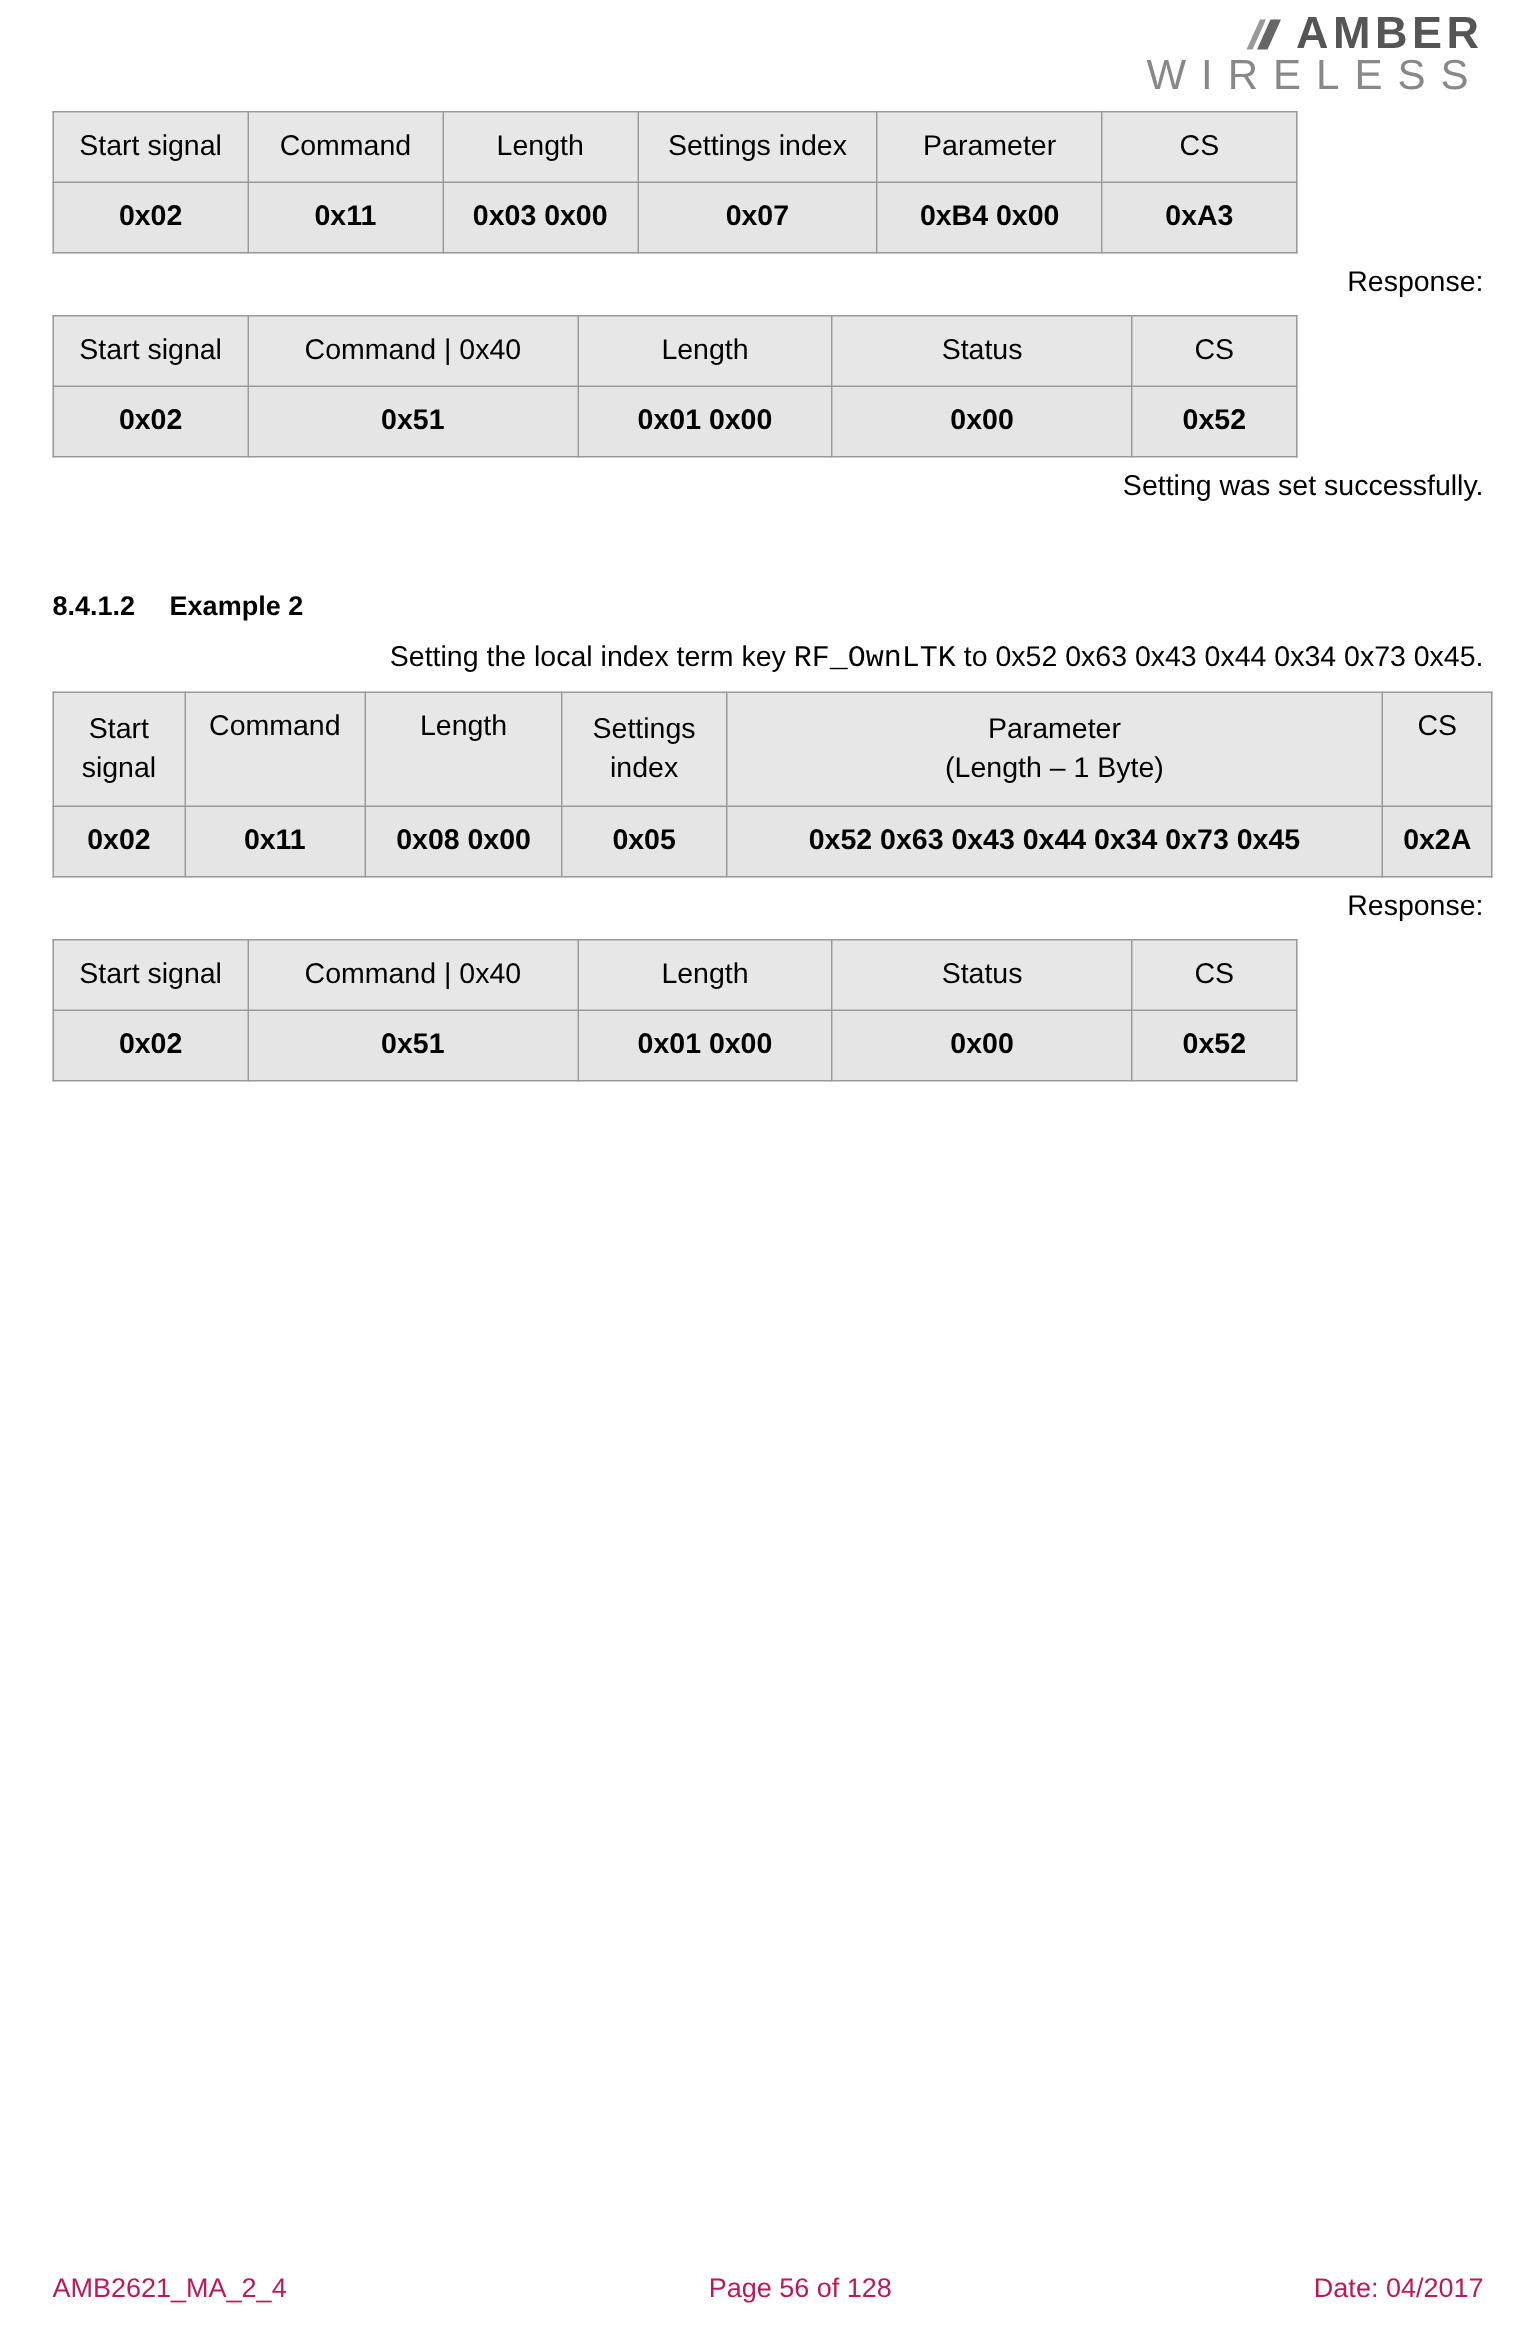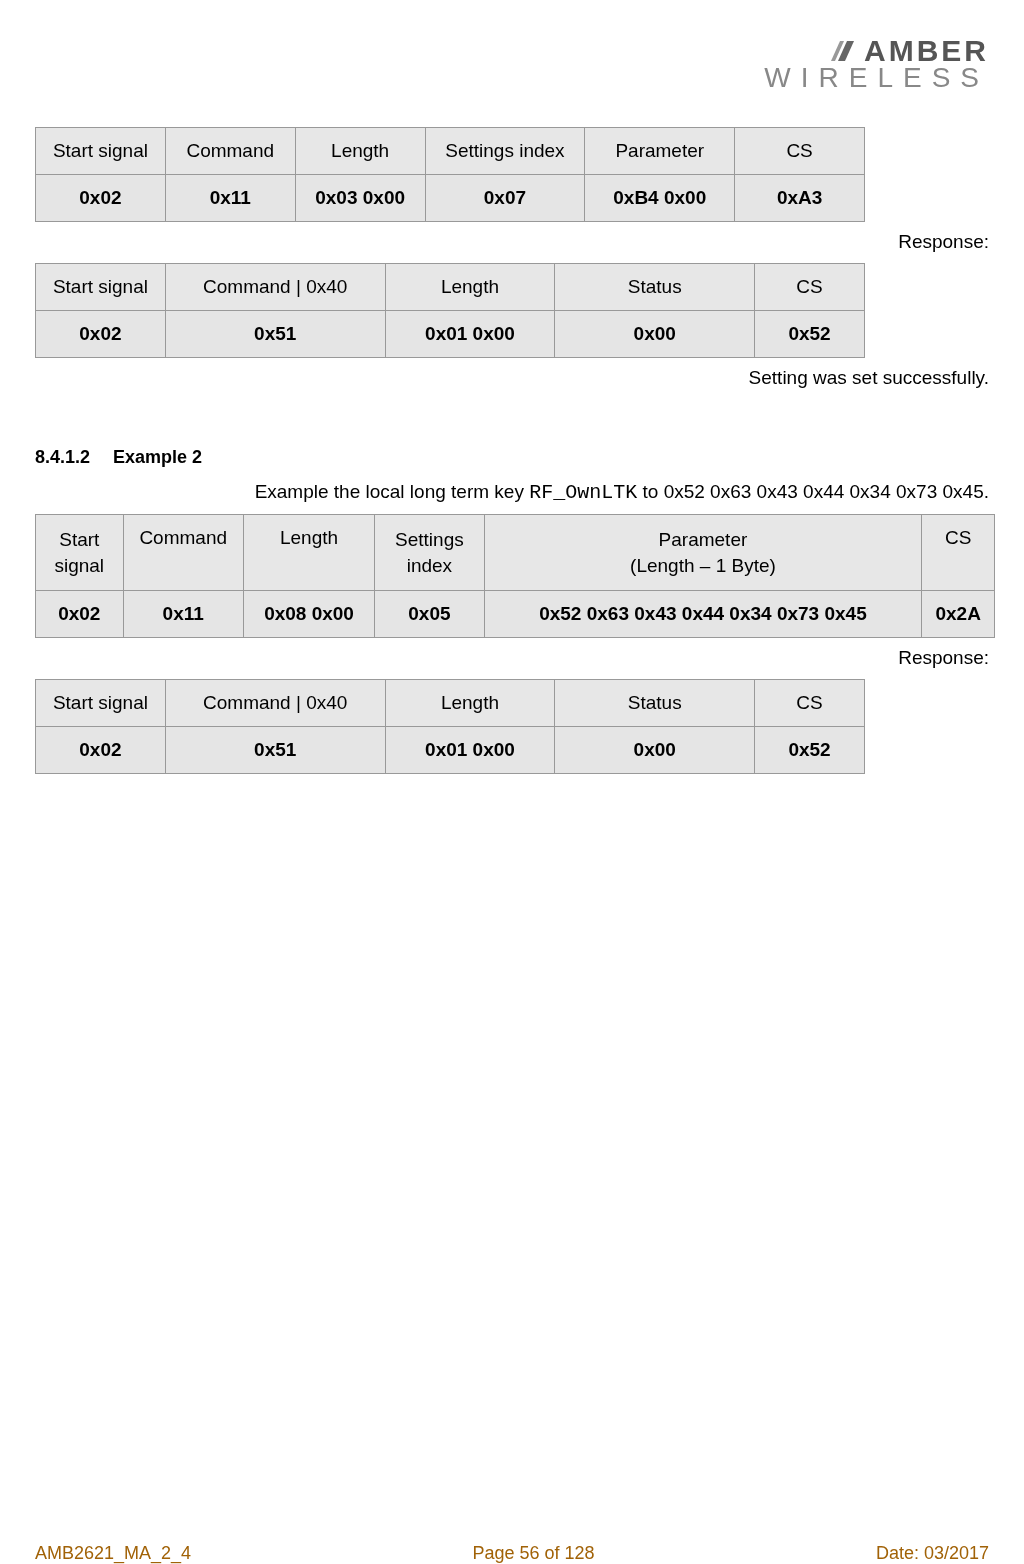--- a/index.html
+++ b/index.html
@@ -41,22 +41,21 @@
     .logo-icon svg { display: block; }
     .logo-bottom {
       font-size: 28px;
       font-weight: 400;
       letter-spacing: 10px;
       color: #888;
       margin-top: -2px;
       padding-left: 4px;
     }
     .content {
-      padding-top: 99px;
-      margin-top: 28px;
+      padding-top: 74px;
     }
     table {
       border-collapse: collapse;
       width: 830px;
       margin-bottom: 6px;
     }
     table.wide { width: 960px; }
     td, th {
       border: 1px solid #999;
       padding: 12px 10px;
@@ -96,21 +95,21 @@
       line-height: 1.35;
     }
     .footer {
       position: absolute;
       bottom: 28px;
       left: 35px;
       right: 35px;
       display: flex;
       justify-content: space-between;
       font-size: 18px;
-      color: #a16207;
+      color: #be185d;
       margin-top: 23px;
     }
   </style>
 </head>
 <body>
 
 <div class="page">
   <div class="logo">
     <div class="logo-top">
       <span class="logo-icon">
@@ -169,21 +168,21 @@
       </table>
 
     <p class="para">Setting was set successfully.</p>
 
     <div class="section-number">
       <span>8.4.1.2</span>
       <span class="section-title">Example 2</span>
     </div>
 
     <p class="para">
-      <span>Example the local long term key </span><code class="mono">RF_OwnLTK</code><span> to 0x52 0x63 0x43 0x44 0x34 0x73 0x45.</span>
+      <span>Setting the local index term key </span><code class="mono">RF_OwnLTK</code><span> to 0x52 0x63 0x43 0x44 0x34 0x73 0x45.</span>
     </p>
 
     <table class="wide">
       <tbody>
           <tr class="header-row">
         <td style="width:80px" class="multi-line">Start signal</td>
         <td style="width:110px;vertical-align:top">Command</td>
         <td style="width:120px;vertical-align:top">Length</td>
         <td style="width:100px" class="multi-line">Settings index</td>
         <td style="width:400px" class="multi-line">
@@ -222,15 +221,15 @@
         <td>0x52</td>
       </tr>
     </tbody>
       </table>
 
   </div>
 
   <div class="footer">
     <span>AMB2621_MA_2_4</span>
     <span>Page 56 of 128</span>
-    <span>Date: 03/2017</span>
+    <span>Date: 04/2017</span>
   </div>
 </div>
 
 </body></html>

